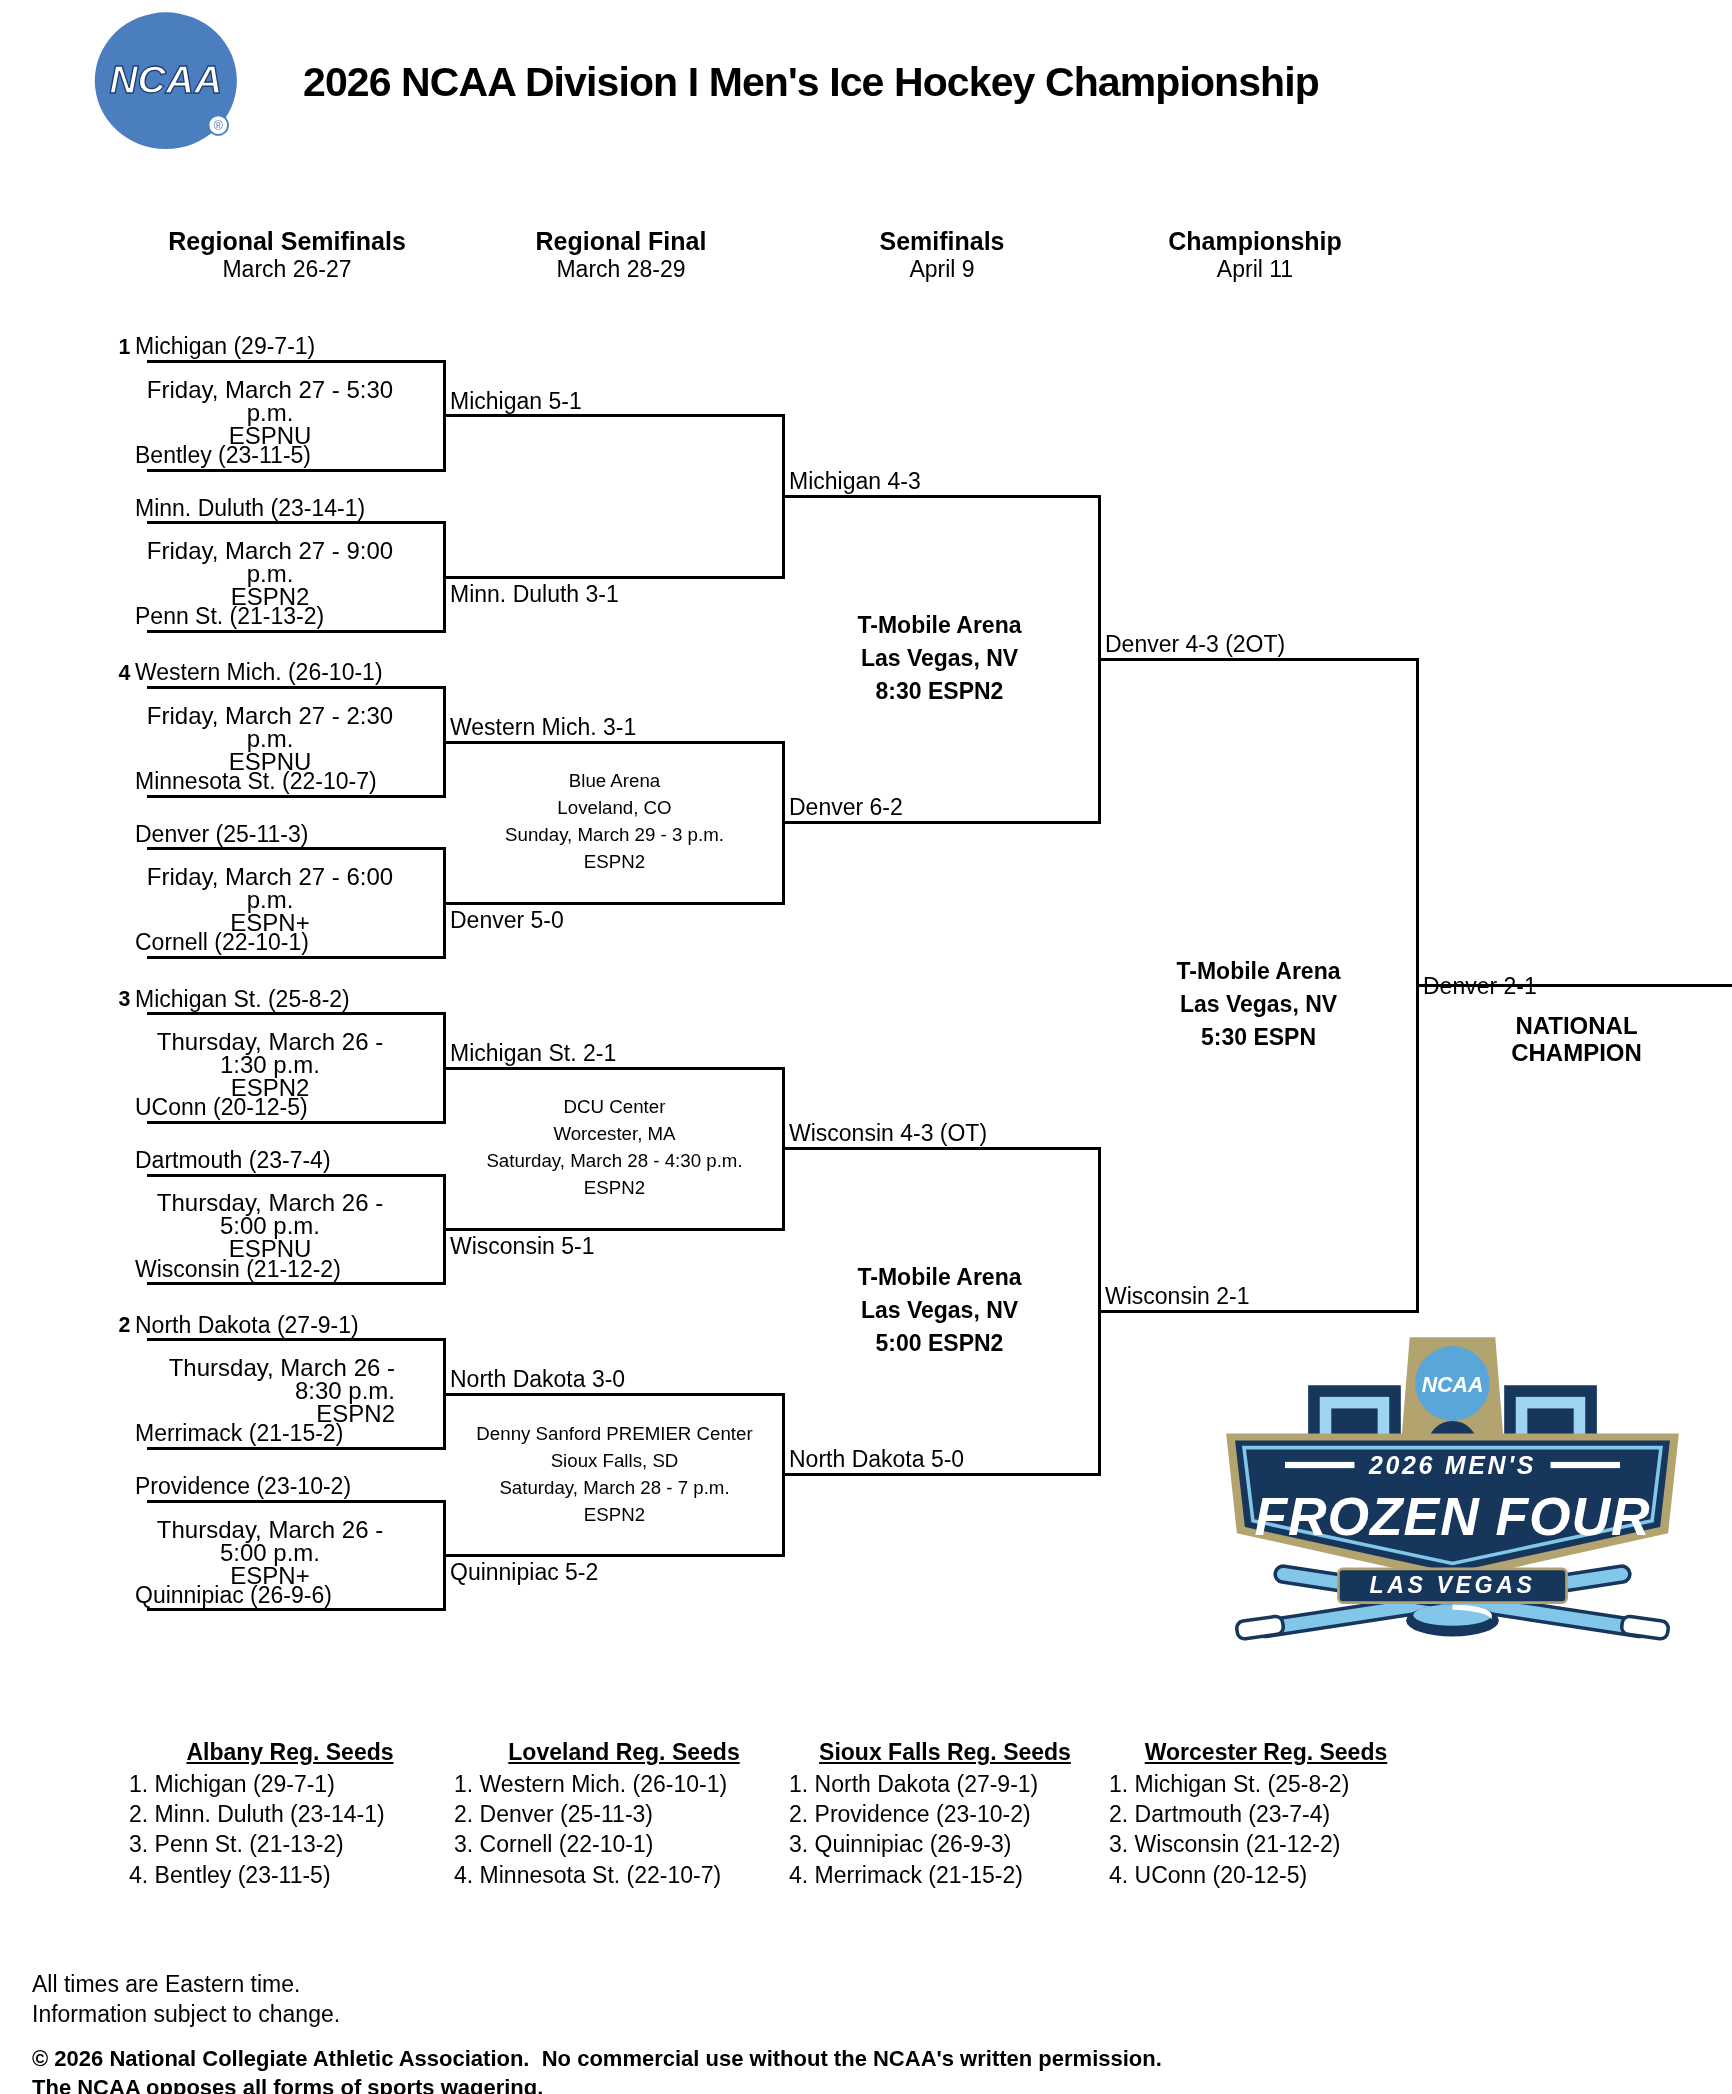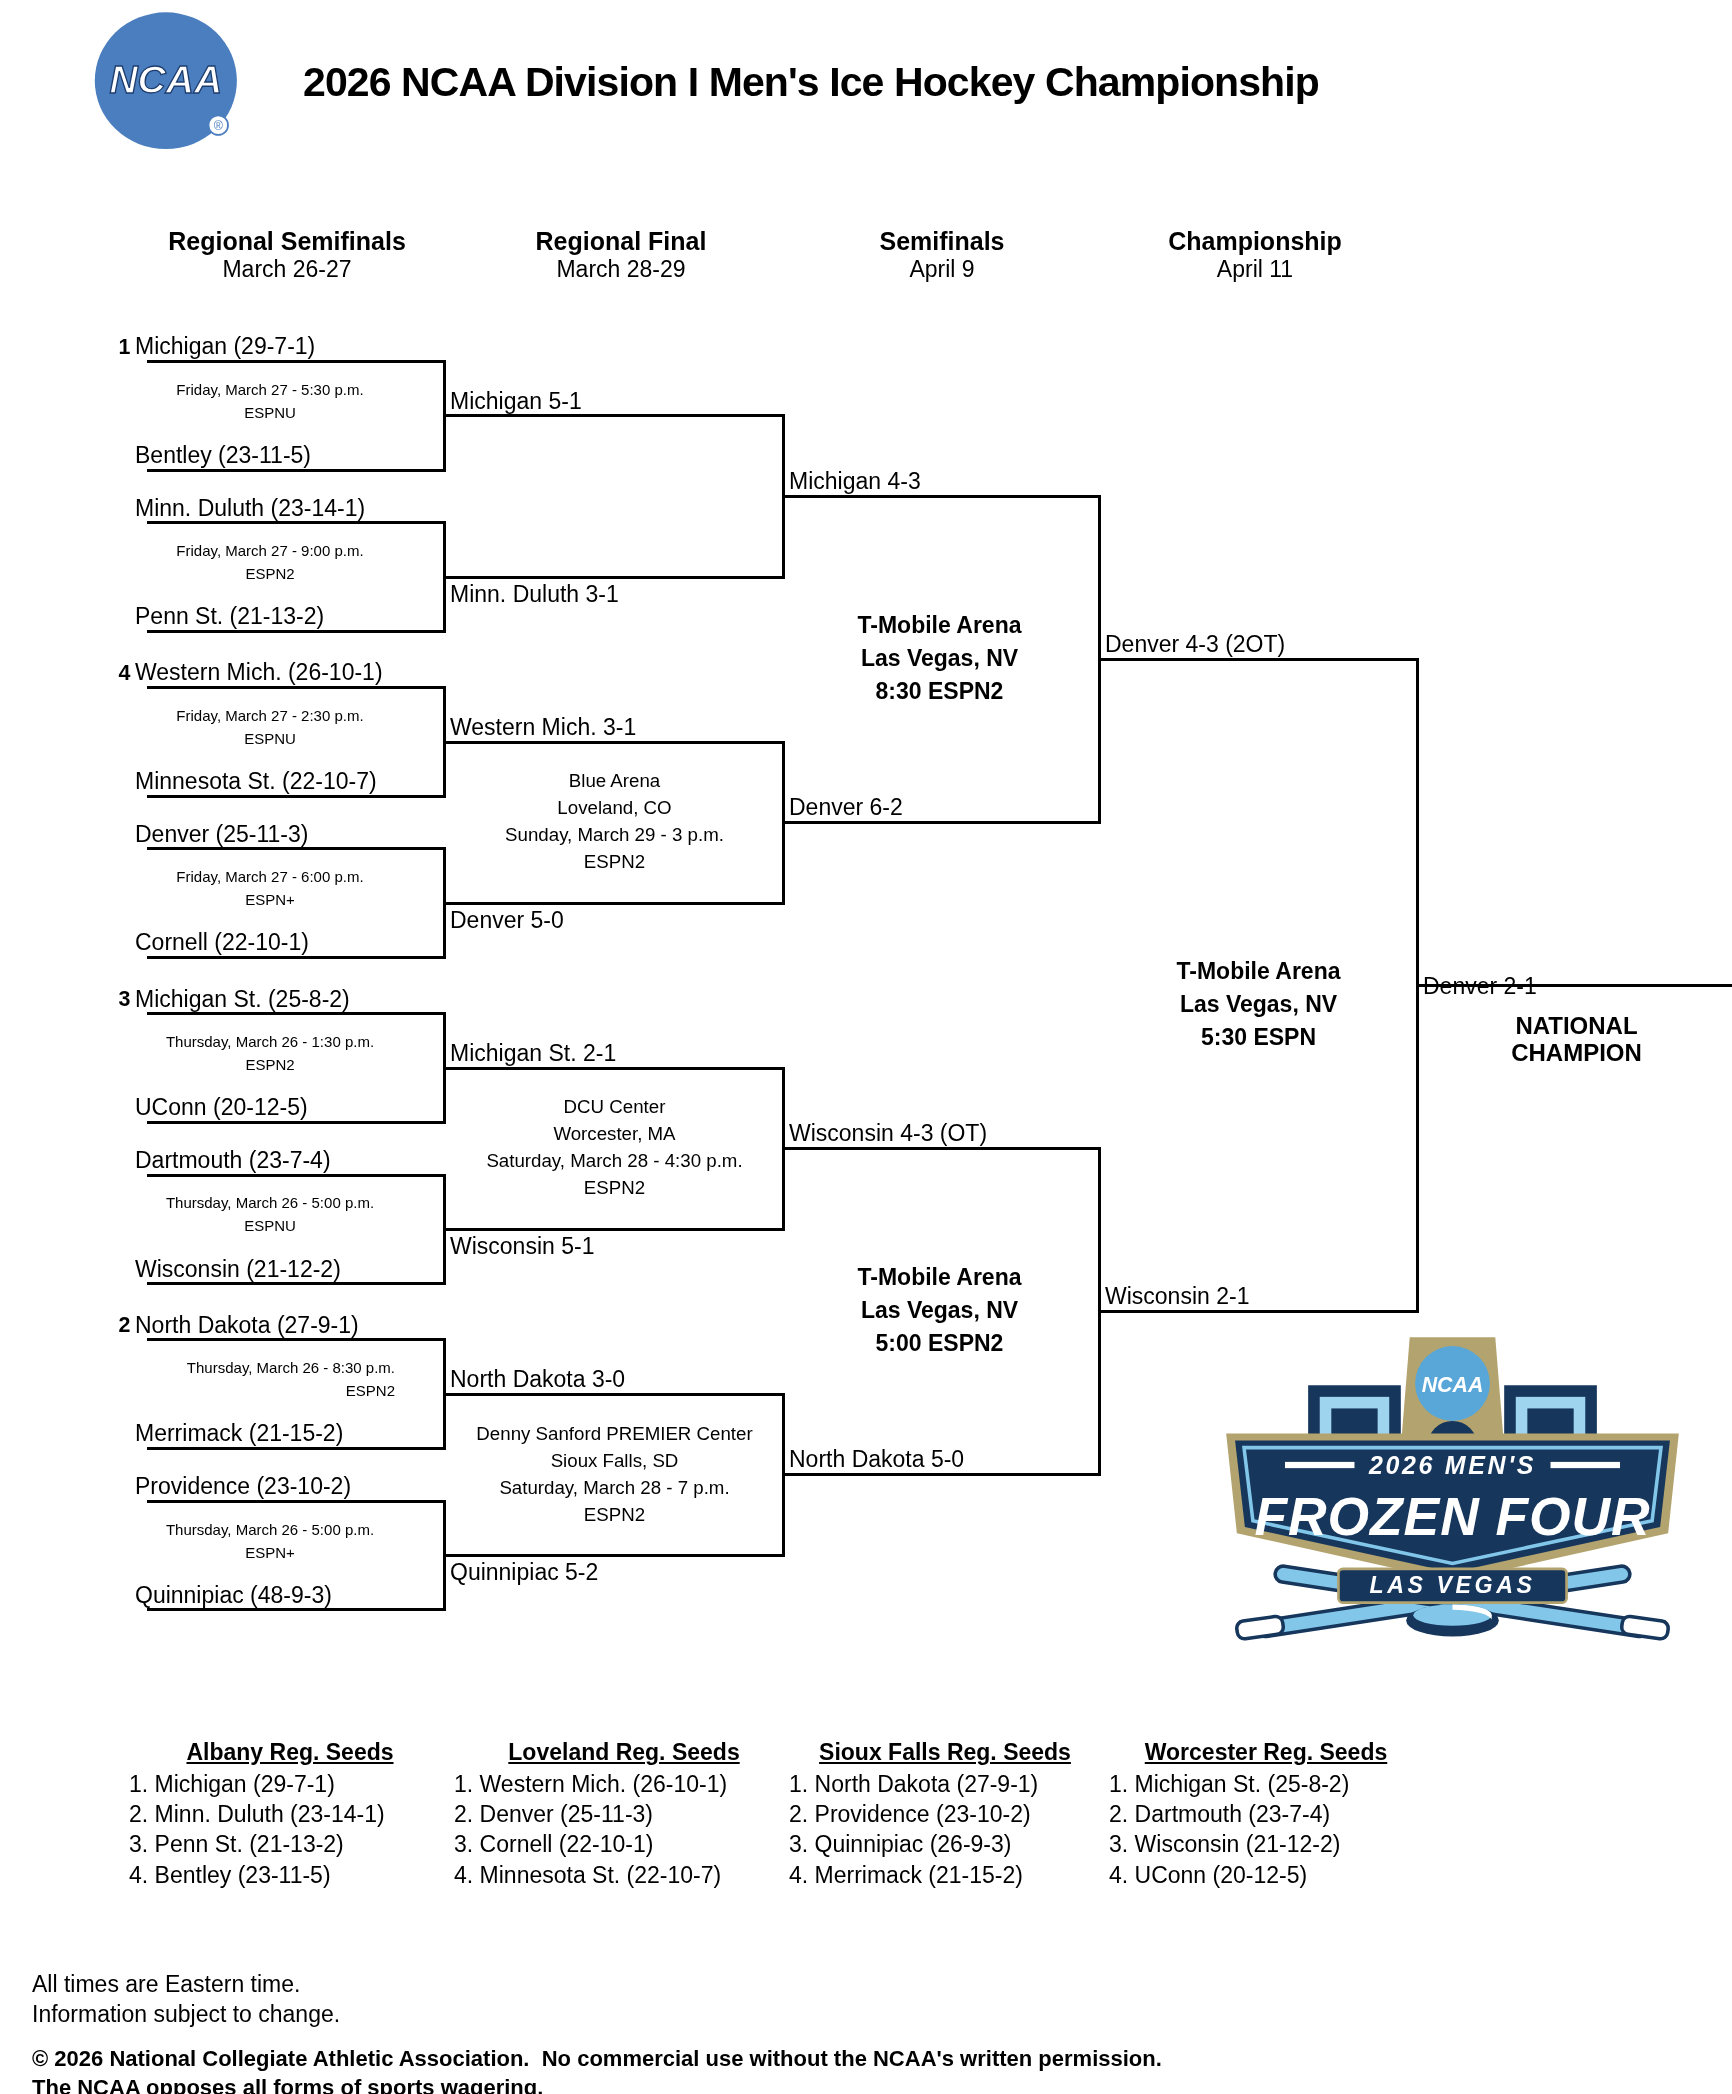--- a/index.html
+++ b/index.html
@@ -6,21 +6,21 @@
   .page { position:relative; width:1732px; height:2094px; background:#ffffff;
           font-family:"Liberation Sans", sans-serif; color:#000; overflow:hidden; }
   .hl, .vl { position:absolute; background:#000000; }
   .hl { height:2.7px; }
   .vl { width:2.7px; }
   .title { position:absolute; left:303px; top:59px; font-size:41px; font-weight:bold; white-space:nowrap; letter-spacing:-0.9px; }
   .roundlbl { position:absolute; transform:translateX(-50%); font-size:25px; font-weight:bold; white-space:nowrap; }
   .rounddate { position:absolute; transform:translateX(-50%); font-size:23px; white-space:nowrap; }
   .team { position:absolute; font-size:23px; height:25px; white-space:nowrap; }
   .seed { position:absolute; font-size:21.4px; font-weight:bold; width:21.4px; text-align:right; white-space:nowrap; }
-  .ginfo { position:absolute; left:145px; width:250px; text-align:center; font-size:15px; line-height:23px; }
+  .ginfo { position:absolute; left:145px; width:250px; text-align:center; font-size:24px; line-height:23px; }
   .venue { position:absolute; left:454px; width:321px; text-align:center; font-size:18.7px; line-height:27px; }
   .sfinfo { position:absolute; left:806px; width:267px; text-align:center; font-size:23px; line-height:33px; font-weight:bold; }
   .fninfo { position:absolute; left:1125px; width:267px; text-align:center; font-size:23px; line-height:33px; font-weight:bold; }
   .winner { position:absolute; font-size:23px; white-space:nowrap; }
   .champlbl { position:absolute; left:1443px; width:267px; text-align:center; font-weight:bold; font-size:24px; line-height:27px; }
   .seedcol-title { position:absolute; transform:translateX(-50%); font-size:23px; font-weight:bold; text-decoration:underline; white-space:nowrap; }
   .seeditem { position:absolute; font-size:23px; white-space:nowrap; }
   .note { position:absolute; left:32px; font-size:23px; white-space:nowrap; }
   .copy { position:absolute; left:32px; font-size:22px; font-weight:bold; white-space:pre-wrap; }
 </style>
@@ -114,21 +114,21 @@
   <div class="team" style="left:135px;top:768px;">Minnesota St. (22-10-7)</div>
   <div class="team" style="left:135px;top:821px;">Denver (25-11-3)</div>
   <div class="team" style="left:135px;top:929px;">Cornell (22-10-1)</div>
   <div class="team" style="left:135px;top:986px;">Michigan St. (25-8-2)</div>
   <div class="team" style="left:135px;top:1094px;">UConn (20-12-5)</div>
   <div class="team" style="left:135px;top:1147px;">Dartmouth (23-7-4)</div>
   <div class="team" style="left:135px;top:1256px;">Wisconsin (21-12-2)</div>
   <div class="team" style="left:135px;top:1312px;">North Dakota (27-9-1)</div>
   <div class="team" style="left:135px;top:1420px;">Merrimack (21-15-2)</div>
   <div class="team" style="left:135px;top:1473px;">Providence (23-10-2)</div>
-  <div class="team" style="left:135px;top:1582px;">Quinnipiac (48-9-3)</div>
+  <div class="team" style="left:135px;top:1582px;">Quinnipiac (26-9-6)</div>
 
   <div class="ginfo" style="top:378px;">
     <div>Friday, March 27 - 5:30 p.m.</div>
     <div>ESPNU</div>
   </div>
   <div class="ginfo" style="top:539px;">
     <div>Friday, March 27 - 9:00 p.m.</div>
     <div>ESPN2</div>
   </div>
   <div class="ginfo" style="top:704px;">

